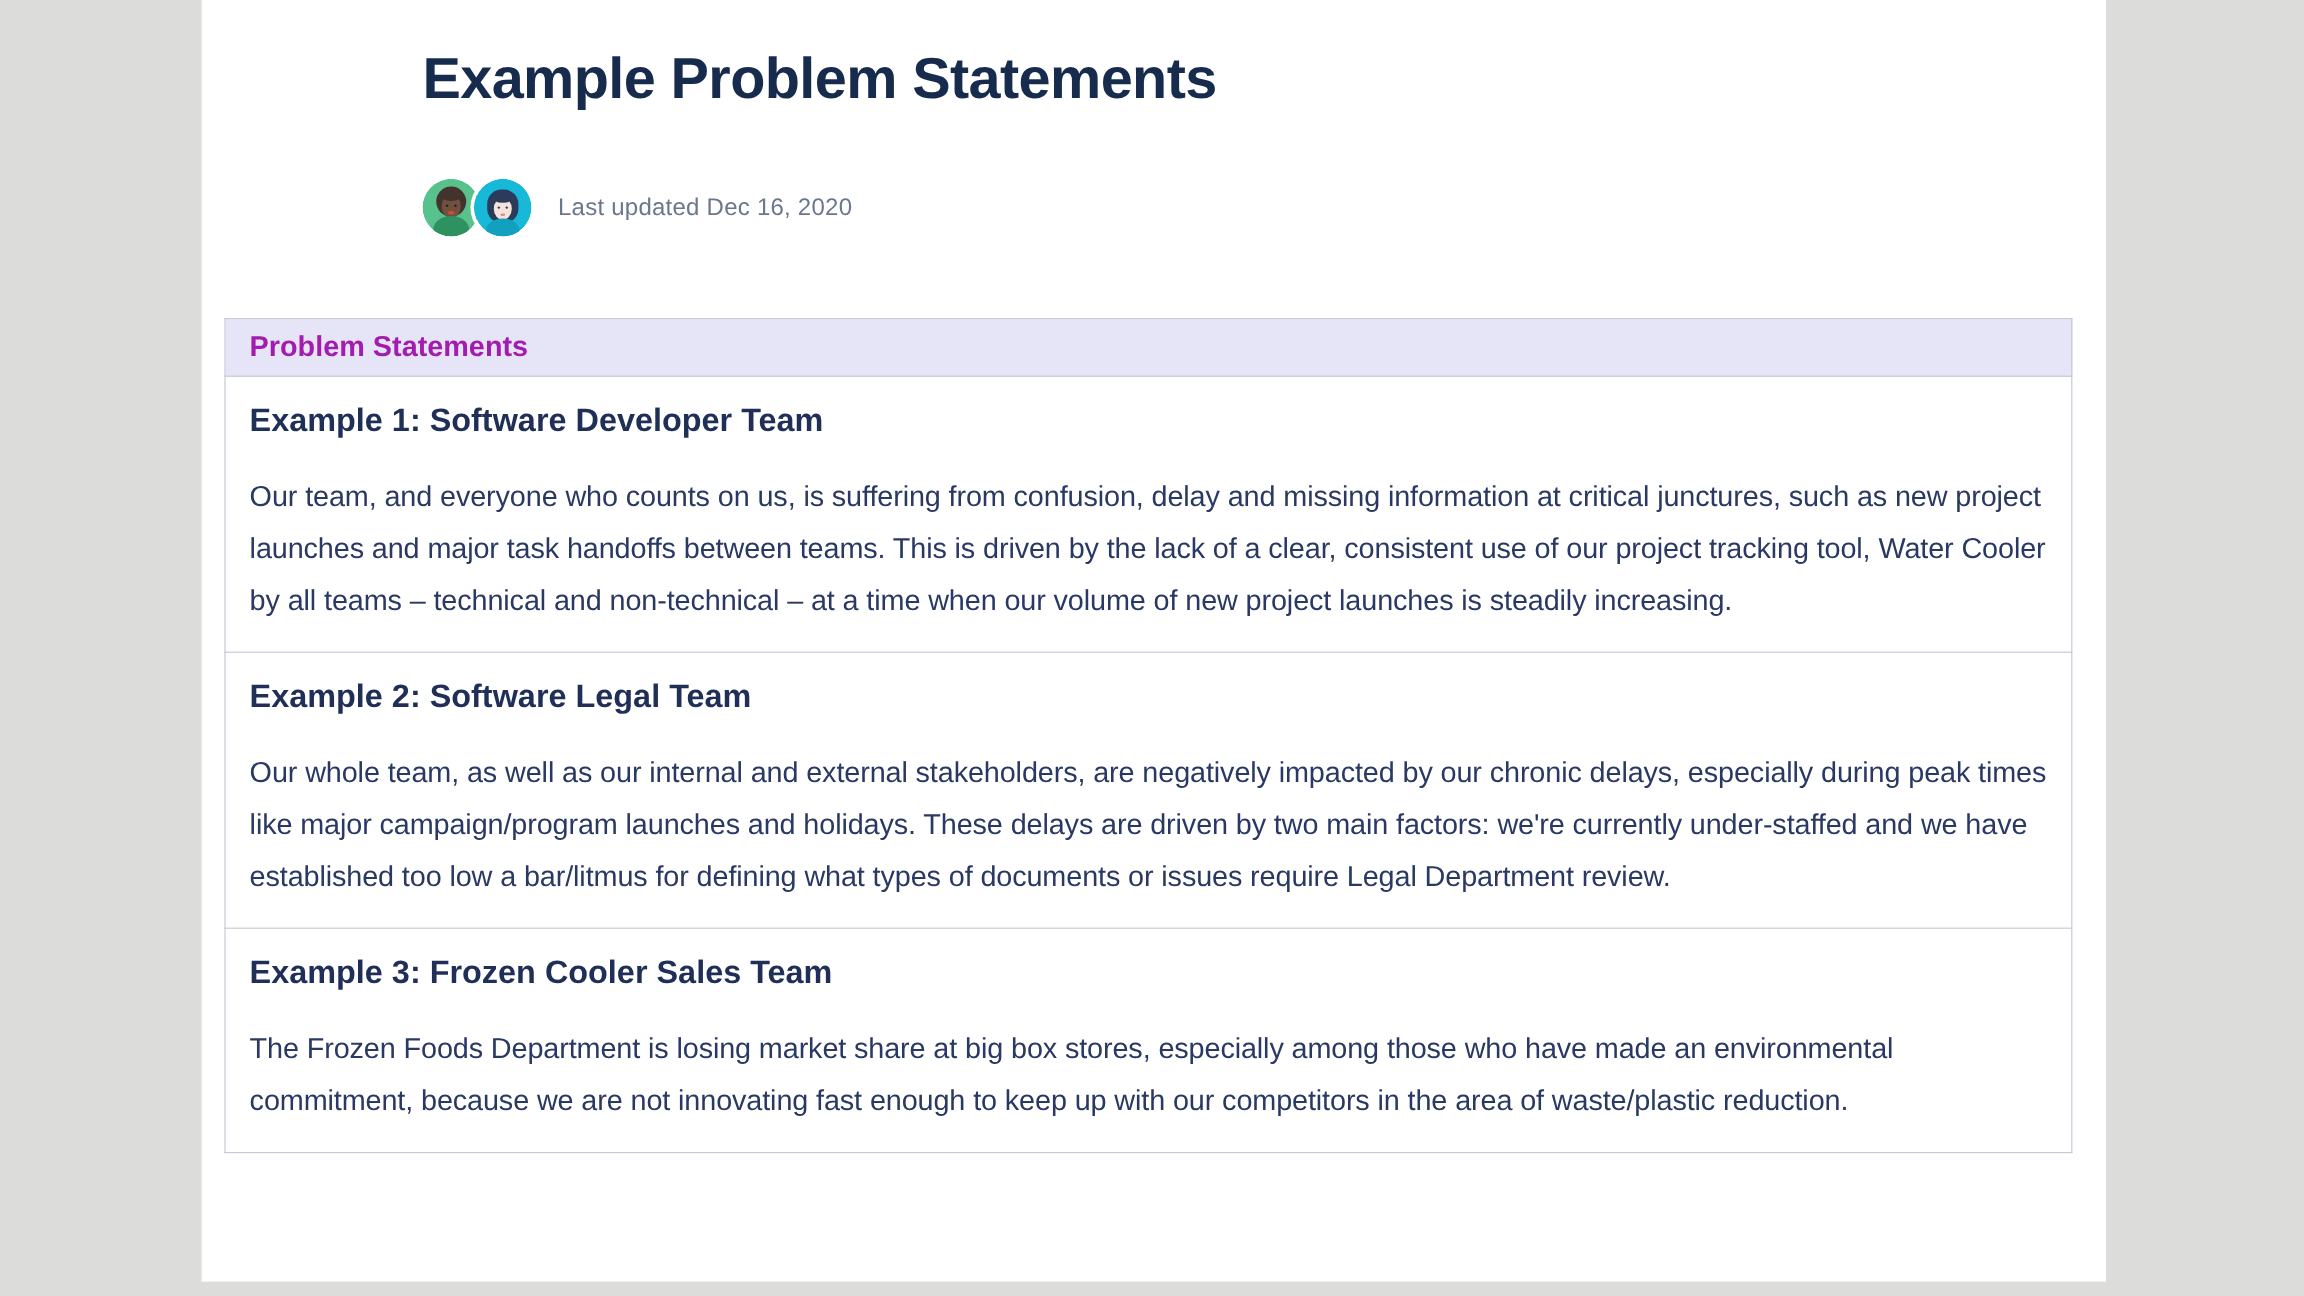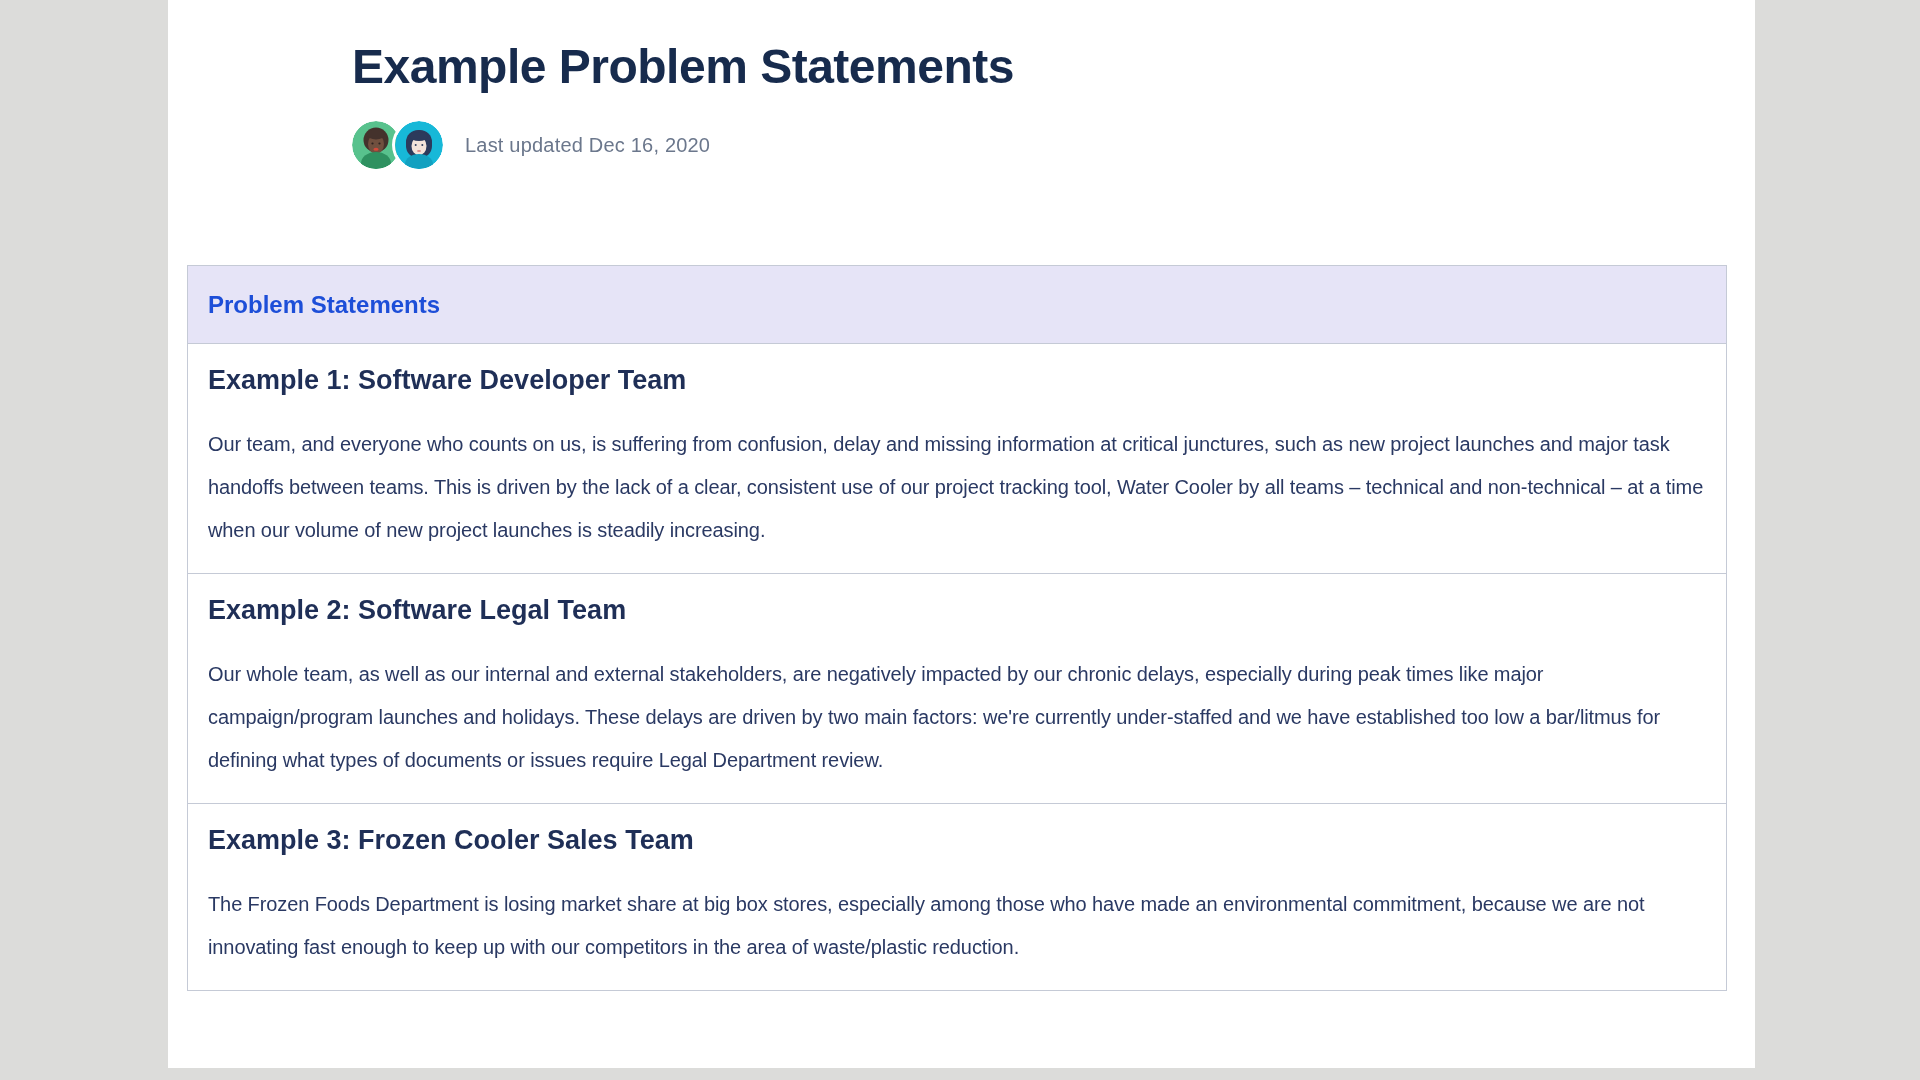--- a/index.html
+++ b/index.html
@@ -31,21 +31,21 @@
     margin: 0;
     font-size: 48px;
     line-height: 58px;
     font-weight: 600;
     letter-spacing: -0.5px;
     color: #172b4d;
   }
   .byline {
     position: absolute;
     left: 184px;
-    top: 120px;
+    top: 148px;
     height: 50px;
     display: flex;
     align-items: center;
   }
   .avatar-group {
     display: flex;
     align-items: center;
   }
   .avatar {
     width: 48px;
@@ -75,40 +75,40 @@
     table-layout: fixed;
   }
   table.ps-table th,
   table.ps-table td {
     border: 1.5px solid #c5cad6;
     vertical-align: top;
     text-align: left;
   }
   table.ps-table th {
     background: #e6e4f7;
-    padding: 22px 20px;
+    padding: 7px 20px;
     font-size: 24px;
     line-height: 33px;
     font-weight: 700;
-    color: #1d4ed8;
+    color: #a21caf;
   }
   table.ps-table td {
     padding: 20px 20px 21px 20px;
     background: #ffffff;
   }
   .cell-heading {
     margin: 0;
     font-size: 27px;
     line-height: 33px;
     font-weight: 700;
     color: #1f2f57;
   }
   .cell-body {
     margin: 26px 0 0 0;
-    font-size: 20px;
+    font-size: 24px;
     line-height: 43px;
     font-weight: 400;
     color: #2a3963;
     letter-spacing: -0.1px;
   }
 </style>
 </head>
 <body>
 
 <div class="canvas">

